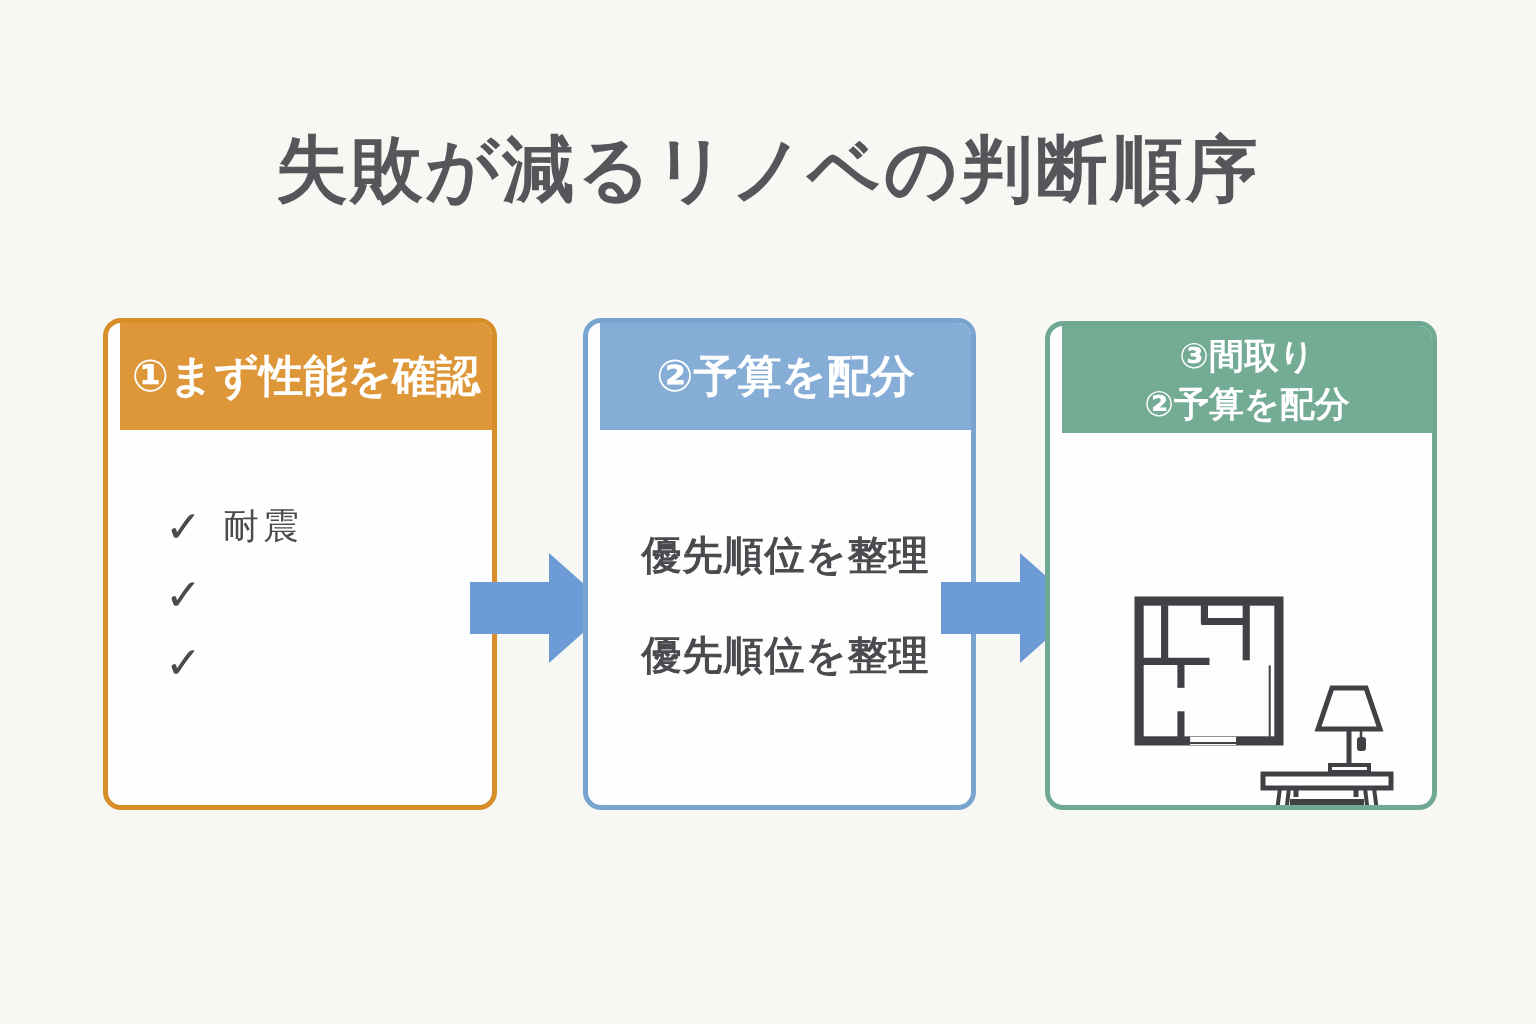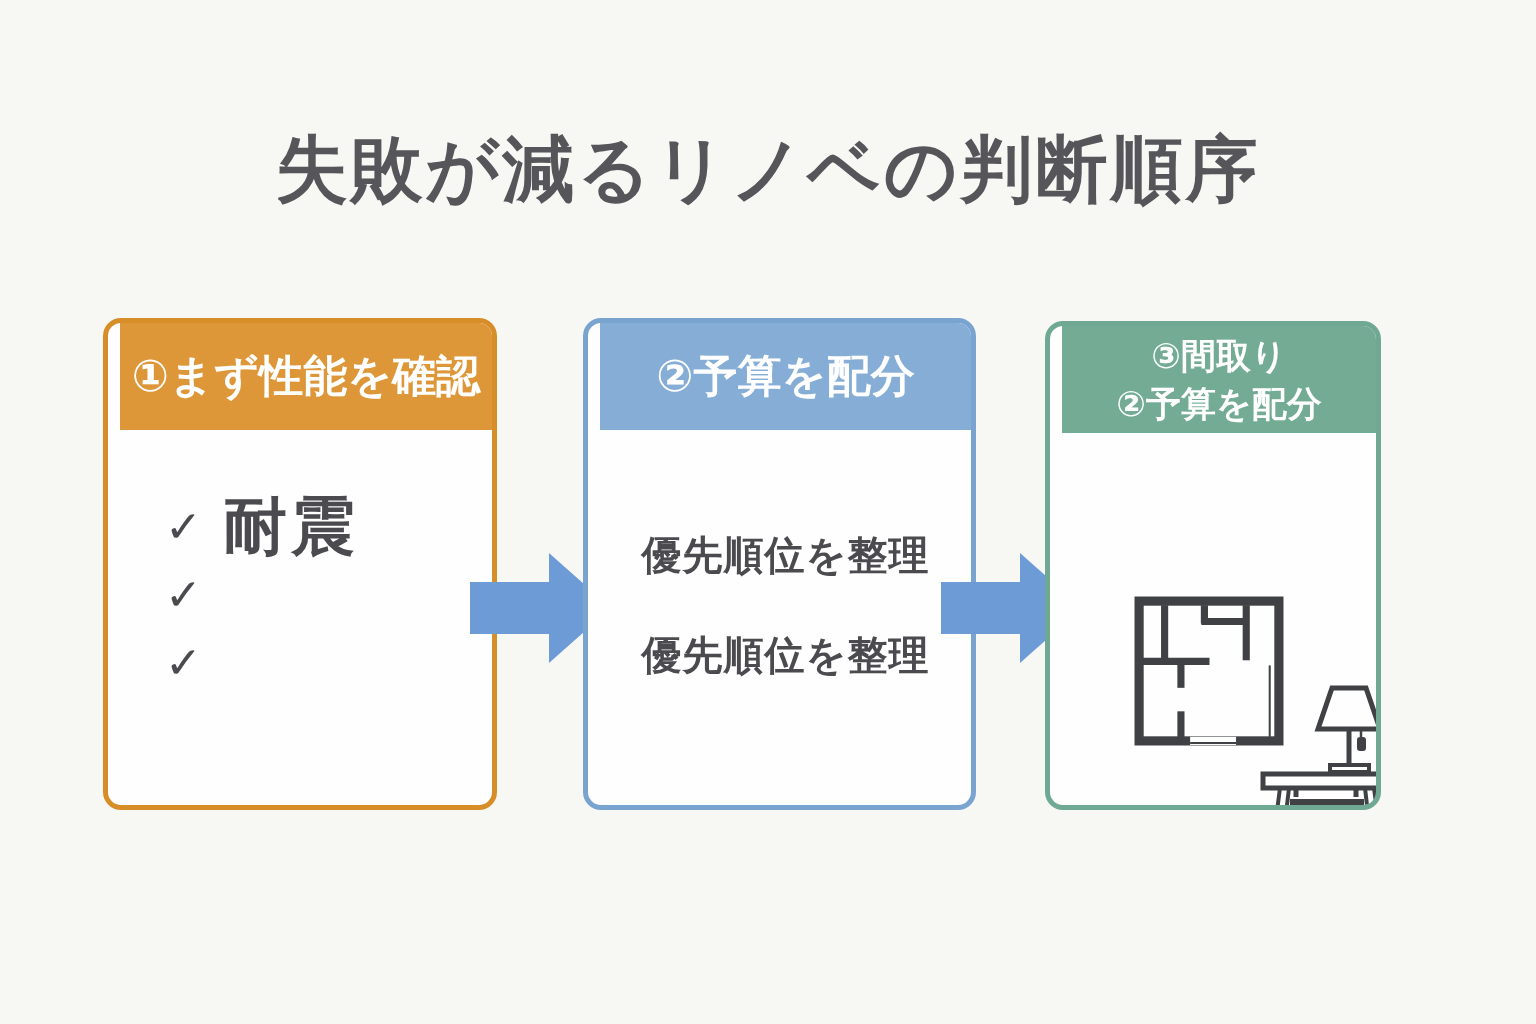--- a/index.html
+++ b/index.html
@@ -28,21 +28,21 @@
     background: #FEFEFE;
     border: 5px solid var(--border, #999);
     border-radius: 18px;
     overflow: hidden;
     display: flex;
     flex-direction: column;
     padding-left: 12px;
   }
   .card-0 { left: 103px; width: 394px; }
   .card-1 { left: 583px; width: 393px; }
-  .card-2 { left: 1045px; top: 321px; width: 336px; height: 489px; }
+  .card-2 { left: 1045px; top: 321px; width: 392px; height: 489px; }
 
   .card-header {
     flex: 0 0 107px;
     background: var(--accent, #999);
     color: #FFFFFF;
     display: flex;
     flex-direction: column;
     align-items: center;
     justify-content: center;
     text-align: center;
@@ -61,22 +61,22 @@
     height: 48px;
     margin-bottom: 20px;
     color: var(--text, #4B4B4F);
   }
   .check {
     font-size: 44px;
     font-weight: normal;
     width: 58px;
   }
   .check-label {
-    font-size: 64px;
-    font-weight: bold;
+    font-size: 36px;
+    font-weight: normal;
     letter-spacing: 4px;
   }
 
   .body-lines {
     padding-top: 98px;
     display: flex;
     flex-direction: column;
     align-items: center;
     gap: 45px;
     font-family: Liberation Mono, monospace;

